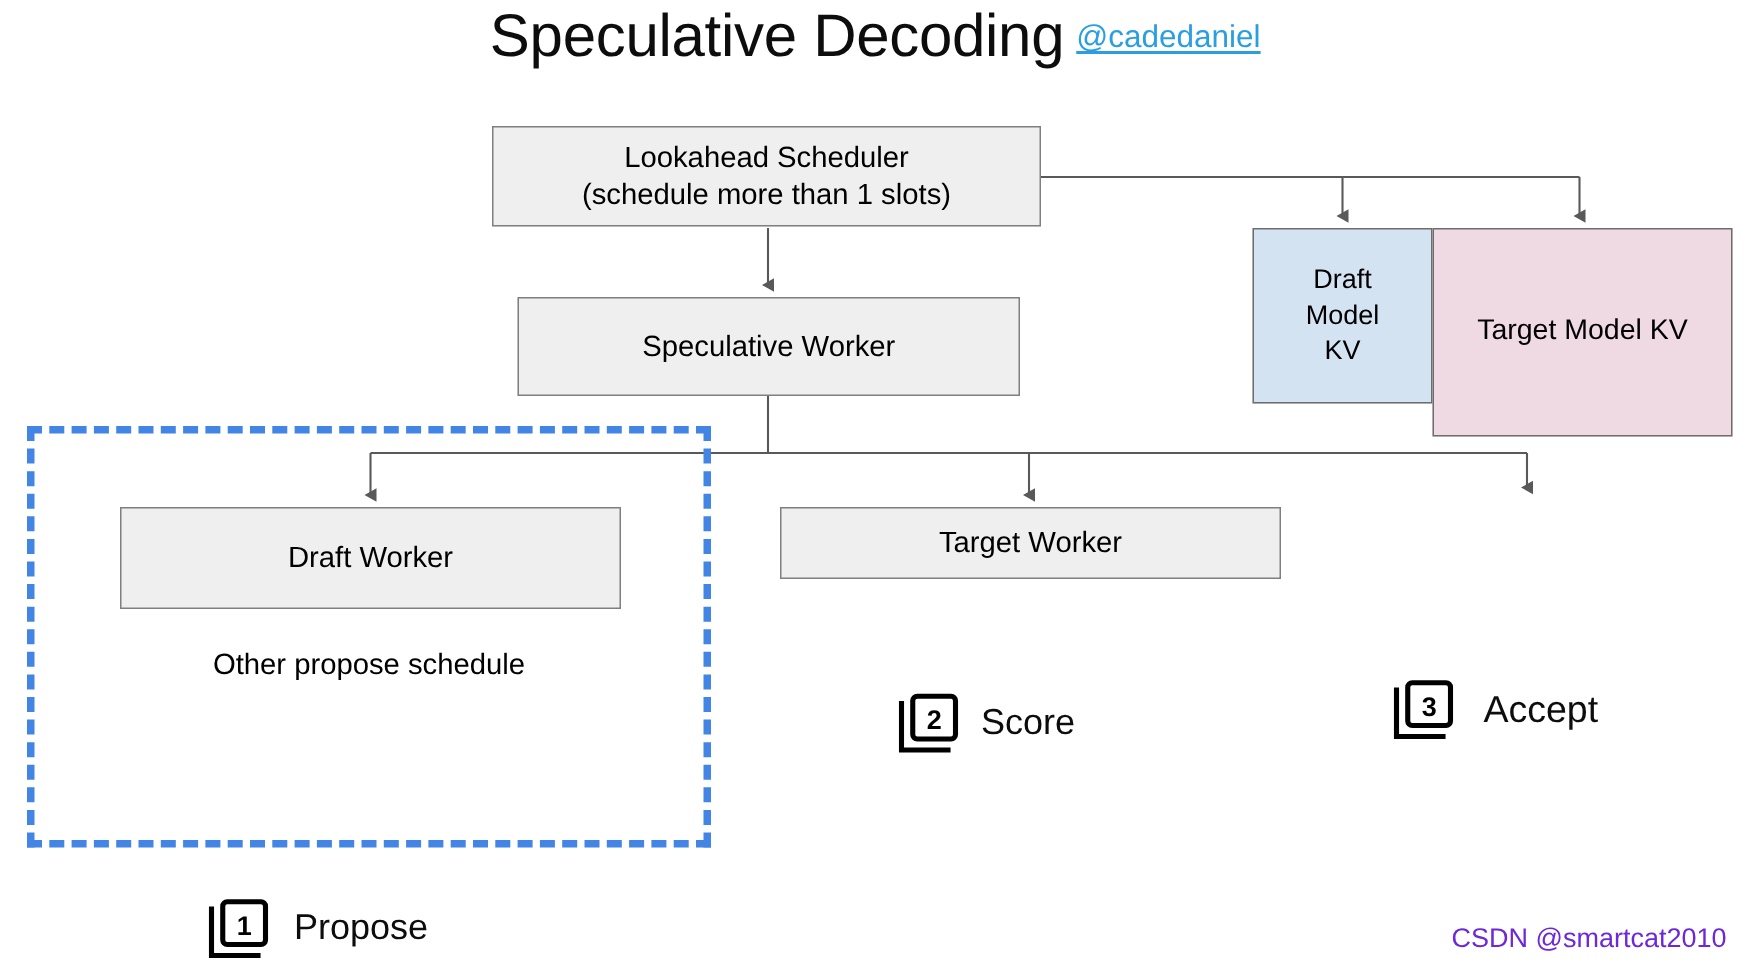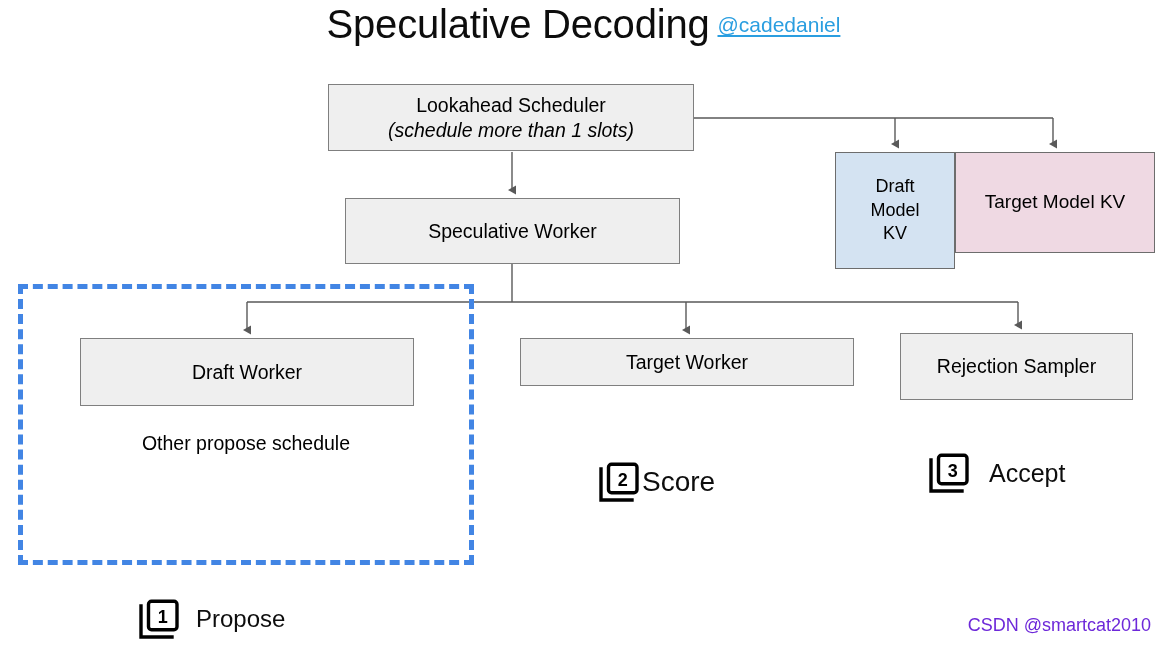--- a/index.html
+++ b/index.html
@@ -51,21 +51,21 @@
     display: flex;
     align-items: center;
     justify-content: center;
     text-align: center;
     background: #efefef;
     border: 1px solid #7f7f7f;
     font-size: 19.5px;
     line-height: 1.28;
     color: #000;
   }
-  .node .line2 { display: block; font-style: italic; }
+  .node .line2 { display: block; }
 
   
   #node-scheduler {
     left: 328px; top: 84px; width: 366px; height: 67px;
     flex-direction: column;
     font-size: 19.5px;
   }
   #node-spec-worker {
     left: 345px; top: 198px; width: 335px; height: 66px;
   }
@@ -80,21 +80,21 @@
   }
   #node-draft-kv {
     left: 835px; top: 152px; width: 120px; height: 117px;
     background: #d4e3f2;
     border: 1px solid #6d6d6d;
     flex-direction: column;
     font-size: 18px;
     line-height: 1.33;
   }
   #node-target-kv {
-    left: 955px; top: 152px; width: 200px; height: 101px;
+    left: 955px; top: 152px; width: 200px; height: 139px;
     background: #efd9e3;
     border: 1px solid #6d6d6d;
     font-size: 19px;
   }
 
   
   #dashed-region {
     position: absolute;
     left: 18px; top: 284px;
     width: 456px; height: 281px;
@@ -136,21 +136,21 @@
   }
   .step-label {
     font-size: 23px;
     color: #0d0d0d;
     margin-left: 14px;
     white-space: nowrap;
   }
   #step-1 { left: 138px; top: 598px; }
   #step-1 .step-label { font-size: 24px; margin-left: 16px; }
   #step-2 { left: 598px; top: 461px; }
-  #step-2 .step-label { font-size: 28px; margin-left: 2px; }
+  #step-2 .step-label { font-size: 24px; margin-left: 14px; }
   #step-3 { left: 928px; top: 452px; }
   #step-3 .step-label { font-size: 25px; margin-left: 19px; }
 
   
   #watermark {
     position: absolute;
     right: 16px;
     bottom: 10px;
     font-size: 18px;
     color: #6d28d9;
@@ -210,23 +210,20 @@
   </div>
 
   <div class="node" id="node-draft-worker">
     <span>Draft Worker</span>
   </div>
 
   <div class="node" id="node-target-worker">
     <span>Target Worker</span>
   </div>
 
-  <div class="node" id="node-rejection-sampler">
-    <span>Rejection Sampler</span>
-  </div>
 
   <div id="draft-notes">
     <div>Other propose schedule</div>
   </div>
 
   <div class="step" id="step-1">
     <svg class="step-icon" viewBox="0 0 42 42" xmlns="http://www.w3.org/2000/svg">
       <path d="M3,8 L3,39 L34,39" fill="none" stroke="#000" stroke-width="3.4" stroke-linecap="square"></path>
       <rect x="10.5" y="3.2" width="28.5" height="28.5" rx="3" fill="#fff" stroke="#000" stroke-width="3.4"></rect>
       <text x="24.8" y="25.2" text-anchor="middle" font-family="'Liberation Sans', sans-serif" font-size="18" font-weight="bold" fill="#000">1</text>

